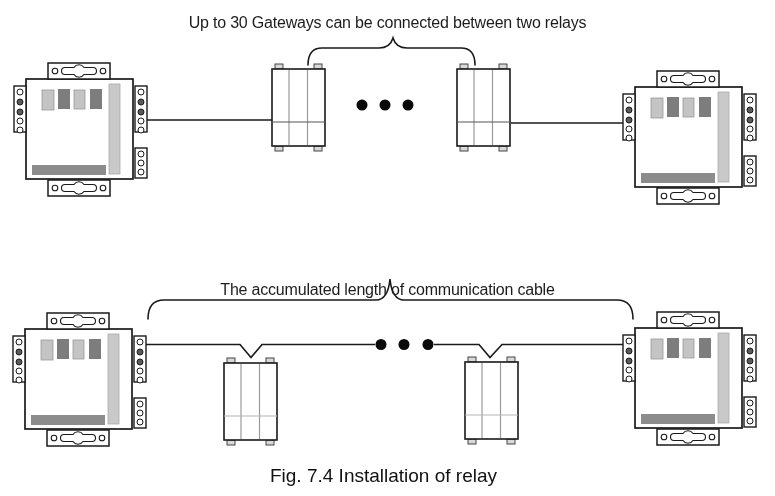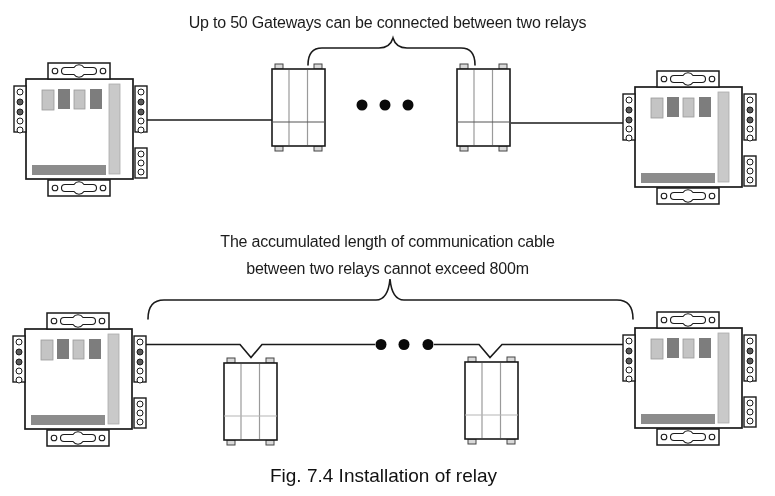--- a/index.html
+++ b/index.html
@@ -26,21 +26,21 @@
     right: 0;
     text-align: center;
     color: #1c1c1c;
     font-size: 16px;
     letter-spacing: -0.2px;
     line-height: 27px;
     white-space: nowrap;
   }
   .note-top { top: 9px; }
   .note-mid { top: 228px; }
-  .note-mid span { display: block; }
+  .note-mid span { display: block; margin-top: 48px; }
   .caption {
     position: absolute;
     left: 0;
     right: 8px;
     top: 465px;
     text-align: center;
     color: #111111;
     font-size: 19px;
     white-space: nowrap;
   }
@@ -125,22 +125,21 @@
     <line x1="224" y1="416" x2="277" y2="416" stroke="#b5b5b5" stroke-width="1.2"></line>
     <use href="#gateway" x="465" y="357"></use>
     <line x1="465" y1="415" x2="518" y2="415" stroke="#b5b5b5" stroke-width="1.2"></line>
 
     <use href="#relay" x="14" y="63"></use>
     <use href="#relay" x="623" y="71"></use>
     <use href="#relay" x="13" y="313"></use>
     <use href="#relay" x="623" y="312"></use>
   </svg>
 
-  <div class="note note-top">Up to 50 Gateways can be connected between two relays</div>
+  <div class="note note-top">Up to 30 Gateways can be connected between two relays</div>
 
   <div class="note note-mid">
     <span>The accumulated length of communication cable</span>
-    <span>between two relays cannot exceed 800m</span>
   </div>
 
   <div class="caption">Fig. 7.4 Installation of relay</div>
 
 </div>
 
 </body></html>

